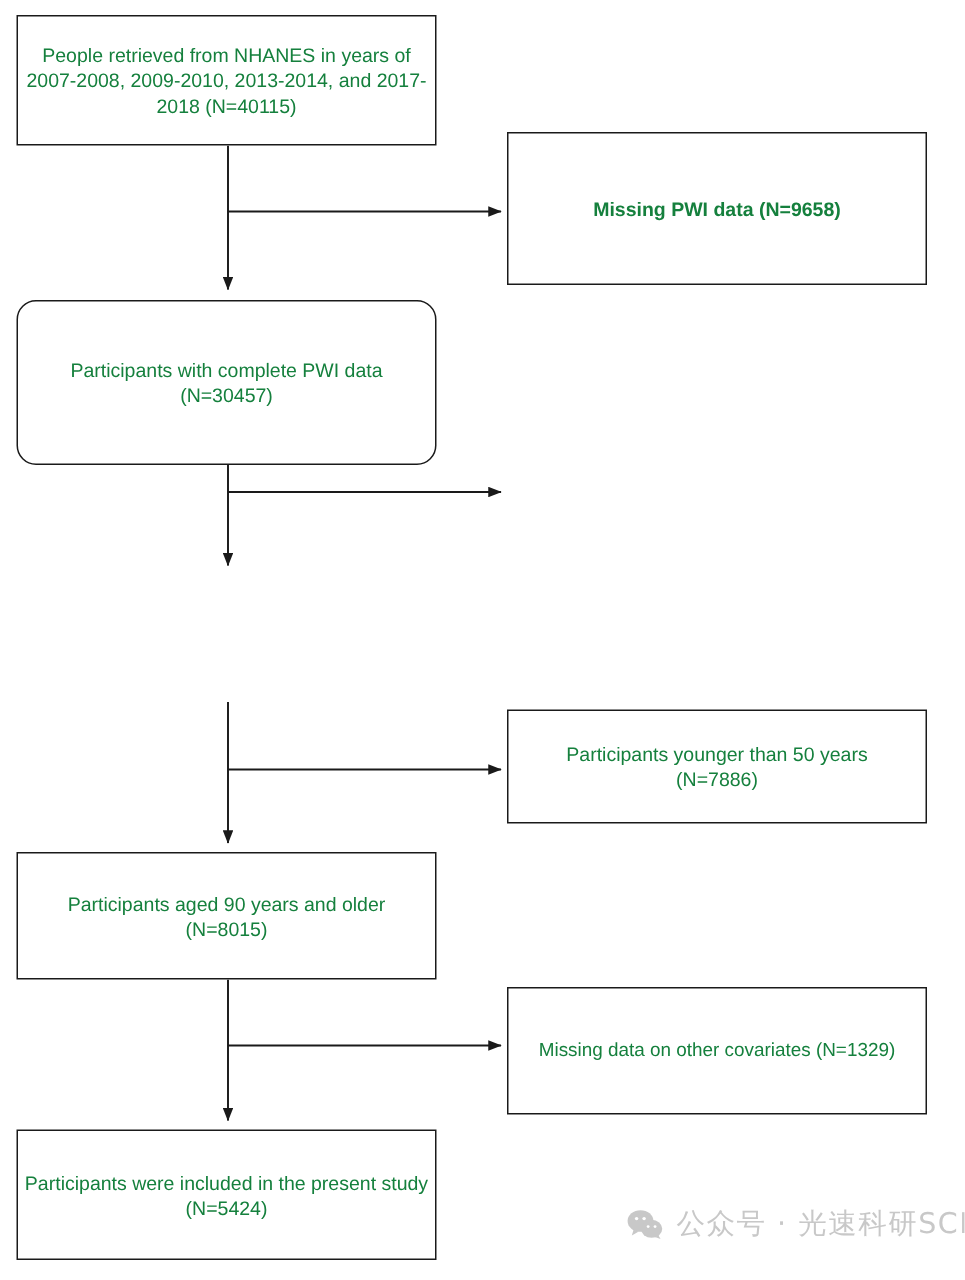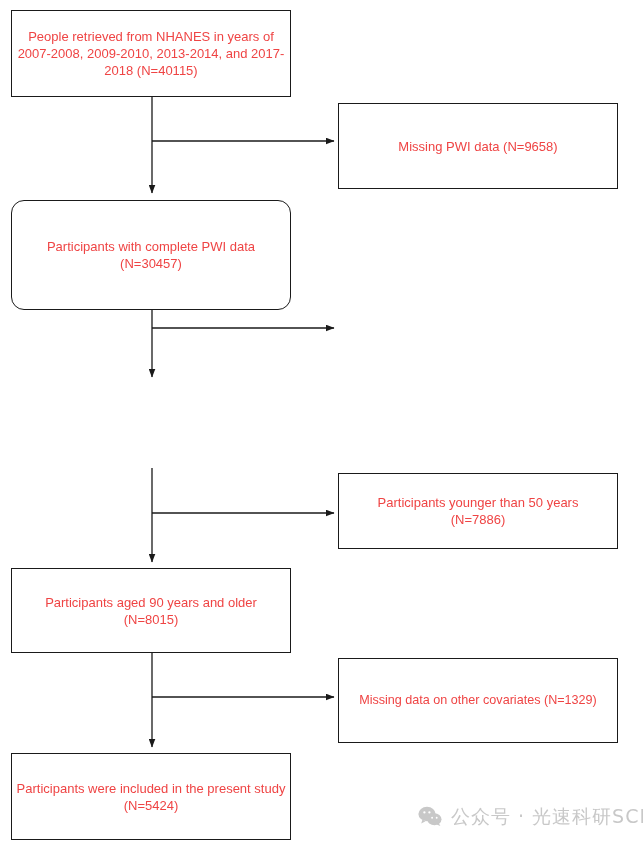--- a/index.html
+++ b/index.html
@@ -26,38 +26,38 @@
 
   .node {
     position: absolute;
     box-sizing: border-box;
     border: 1px solid #1a1a1a;
     background: #ffffff;
     display: flex;
     align-items: center;
     justify-content: center;
     text-align: center;
-    color: #ef4444;
+    color: #15803d;
     font-family: "Liberation Sans", sans-serif;
     font-size: 13px;
     line-height: 17px;
     padding: 2px 3px;
     white-space: pre-line;
   }
 
   .node-main   { left: 11px;  width: 280px; }
   .node-excl   { left: 338px; width: 280px; }
 
   .m1 { top: 10px;  height: 87px; }
   .m2 { top: 200px; height: 110px; border-radius: 13px; }
   .m3 { top: 383px; height: 85px; }
   .m4 { top: 568px; height: 85px; }
   .m5 { top: 753px; height: 87px; }
 
-  .e1 { top: 103px; height: 86px; }
+  .e1 { top: 88px; height: 102px; font-weight: bold; }
   .e2 { top: 290px; height: 85px; }
   .e3 { top: 473px; height: 76px; }
   .e4 { top: 658px; height: 85px; }
 
   .node-excl.tight { padding: 3px 0px; font-size: 12.6px; }
 
   
   #connectors {
     position: absolute;
     left: 0;

